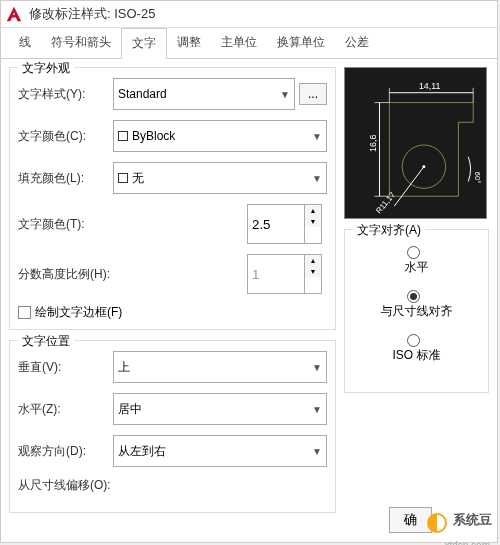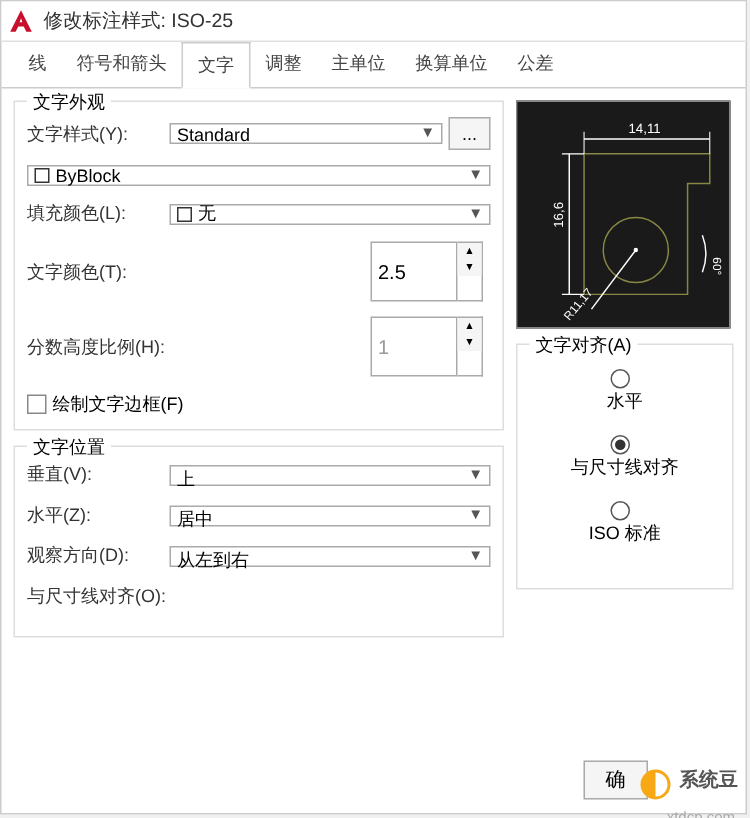--- a/index.html
+++ b/index.html
@@ -11,21 +11,21 @@
     .tabs { display: flex; border-bottom: 1px solid #ccc; padding: 0 8px; }
     .tab { padding: 6px 10px; cursor: pointer; color: #444; }
     .tab.active { background: #fff; border: 1px solid #ccc; border-bottom: 1px solid #fff; margin-bottom: -1px; }
     .content { display: flex; padding: 8px; gap: 8px; }
     .left { flex: 1; }
     .right { width: 145px; }
     .group { border: 1px solid #ddd; padding: 10px 8px 8px; margin-bottom: 10px; position: relative; }
     .group-title { position: absolute; top: -8px; left: 8px; background: #fff; padding: 0 4px; font-size: 12px; }
     .row { display: flex; align-items: center; margin-bottom: 10px; }
     .row label { width: 95px; color: #333; }
-    .combo { flex: 1; height: 14px; border: 1px solid #aaa; background: #fff; padding: 0 4px; display: flex; justify-content: space-between; cursor: pointer; }
+    .combo { flex: 1; height: 32px; border: 1px solid #aaa; background: #fff; padding: 0 4px; display: flex; align-items: center; justify-content: space-between; cursor: pointer; }
     .combo-arrow { font-size: 10px; color: #555; }
     .btn-small { width: 28px; height: 22px; border: 1px solid #aaa; background: #f5f5f5; margin-left: 4px; display: flex; align-items: center; justify-content: center; cursor: pointer; }
     .spinner { display: flex; width: 80px; margin-left: auto; }
     .spinner input { width: 58px; height: 40px; border: 1px solid #aaa; padding: 0 4px; }
     .spinner-btns { display: flex; flex-direction: column; border: 1px solid #aaa; border-left: none; }
     .spinner-btn { height: 11px; width: 16px; font-size: 7px; background: #f5f5f5; display: flex; align-items: center; justify-content: center; cursor: pointer; }
     .checkbox-row { display: flex; align-items: center; margin-top: 4px; }
     .checkbox { width: 13px; height: 13px; border: 1px solid #888; margin-right: 4px; cursor: pointer; }
     .preview { width: 143px; height: 152px; background: #1a1a1a; border: 1px solid #888; position: relative; }
     .preview svg { width: 100%; height: 100%; }
@@ -69,20 +69,21 @@
         <div class="row">
           <label>文字样式(Y):</label>
           <div class="combo">
             <span>Standard</span>
             <span class="combo-arrow">▼</span>
           </div>
           <div class="btn-small">...</div>
         </div>
 
         <div class="row">
+          <label>文字颜色(C):</label>
           <div class="combo">
             <span style="display:flex;align-items:center">
                 <span class="color-sq"></span>
                 <span>ByBlock</span>
               </span>
             <span class="combo-arrow">▼</span>
           </div>
         </div>
 
         <div class="row">
@@ -145,21 +146,21 @@
 
         <div class="row">
           <label>观察方向(D):</label>
           <div class="combo">
             <span>从左到右</span>
             <span class="combo-arrow">▼</span>
           </div>
         </div>
 
         <div class="row">
-          <label style="width:110px">与尺寸线对齐(O):</label>
+          <label style="width:110px">从尺寸线偏移(O):</label>
         </div>
       </div>
     </div>
 
     <div class="right">
       <div class="preview">
         <svg viewBox="0 0 143 152">
           <rect x="0" y="0" width="143" height="152" fill="#1a1a1a"></rect>
           <path d="M45 35 L130 35 L130 55 L115 55 L115 130 L45 130 Z" fill="none" stroke="#888844" stroke-width="1"></path>
           <circle cx="80" cy="100" r="22" fill="none" stroke="#888844" stroke-width="1"></circle>

